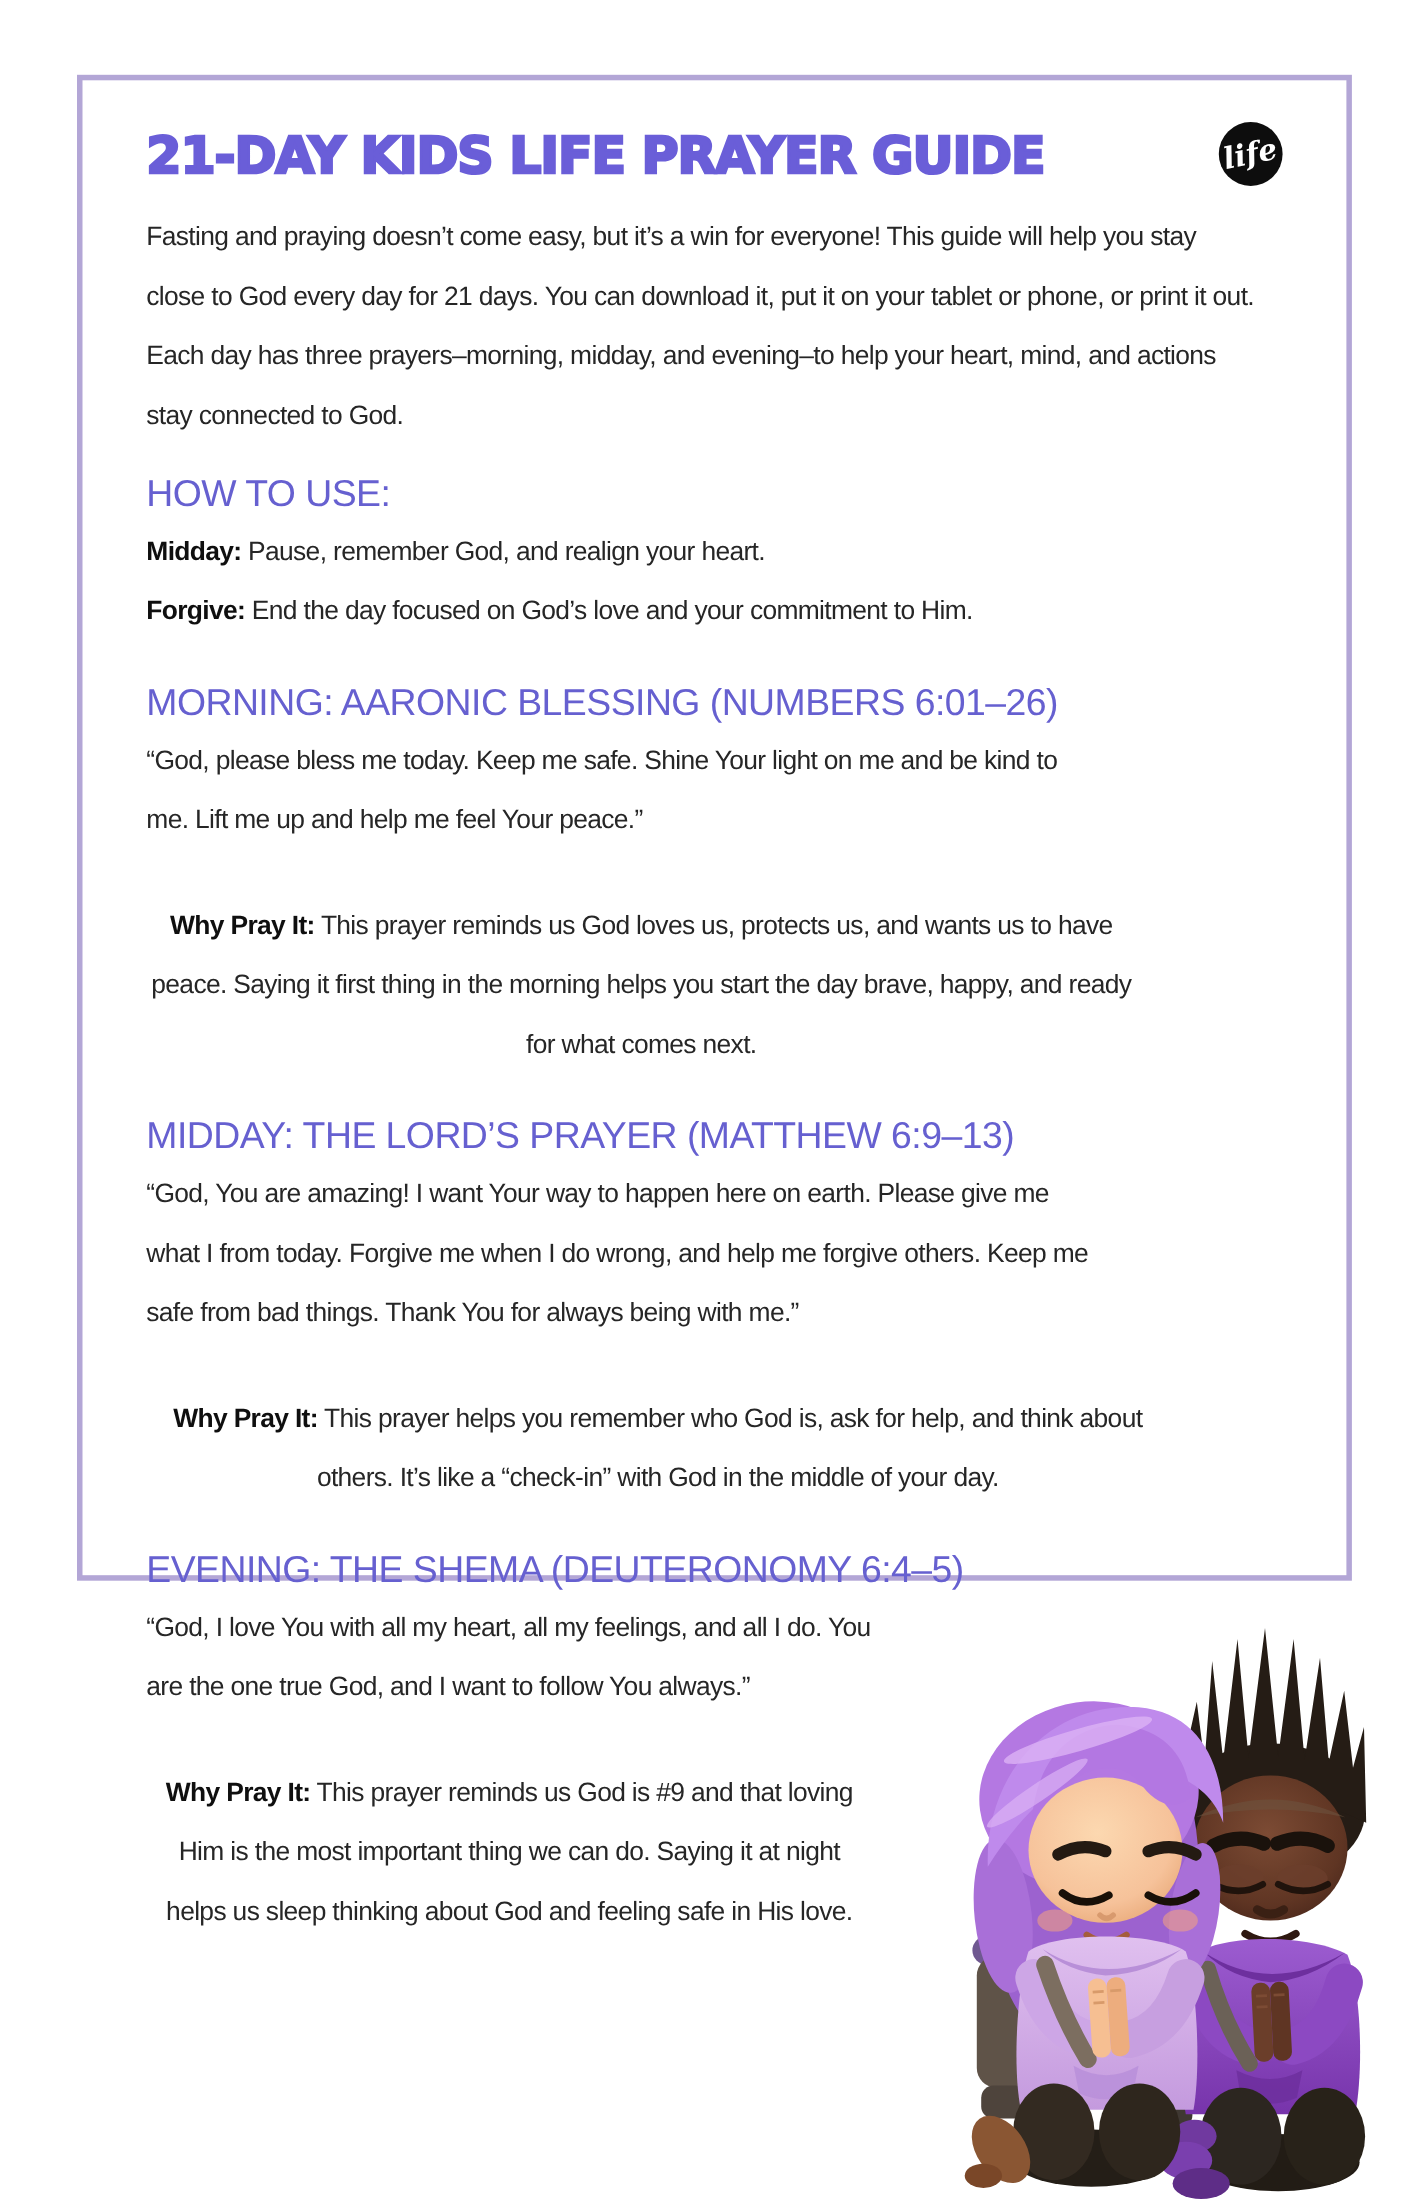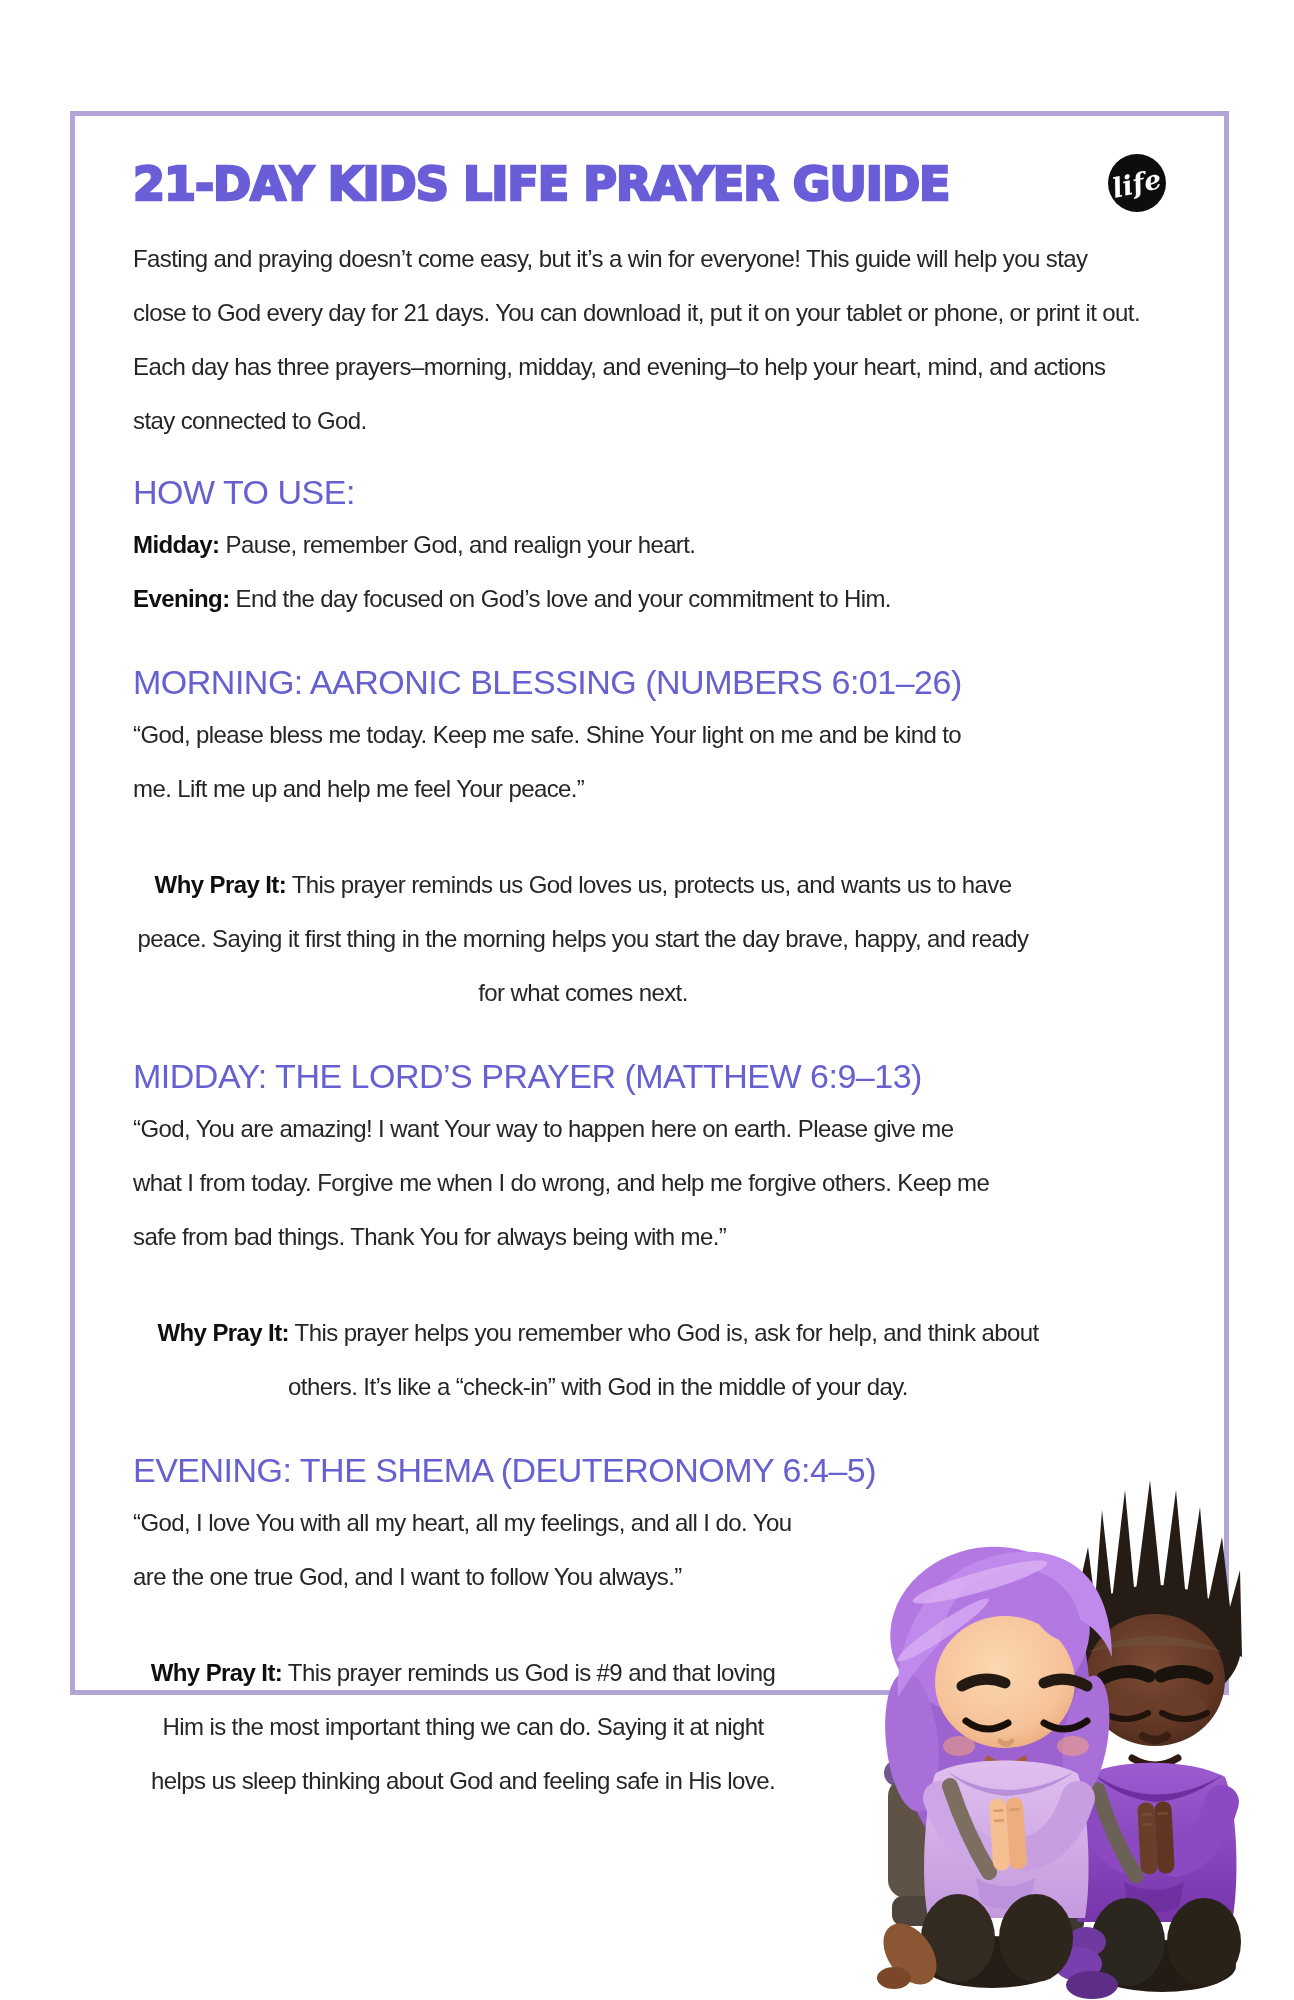--- a/index.html
+++ b/index.html
@@ -1,22 +1,22 @@
 <!DOCTYPE html>
 <html><head>
 <meta charset="utf-8">
 <style>
   html,body{margin:0;padding:0;}
   body{
     width:1294px;height:2000px;position:relative;background:#ffffff;
     font-family:"Liberation Sans", sans-serif;color:#262626;overflow:hidden;
   }
   .frame{
-    position:absolute;left:70px;top:68px;width:1159px;height:1584px;
-    box-sizing:border-box;border:5px solid #b3a6d6;z-index:1;background:#ffffff;margin-top:43px;
+    position:absolute;left:70px;top:68px;width:1159px;height:1369px;
+    box-sizing:border-box;border:5px solid #b3a6d6;z-index:1;background:#ffffff;
   }
   .content{padding:36px 58px 0 58px;}
   .title-row{display:flex;align-items:flex-start;}
   h1.title{
     margin:0;font-family:"DejaVu Sans", sans-serif;font-weight:800;
     font-size:46px;line-height:64px;letter-spacing:-1px;color:#6a5ed8;
     -webkit-text-stroke:2.5px #6a5ed8;white-space:nowrap;
   }
   .logo{
     margin-left:auto;margin-top:2px;flex:0 0 auto;width:58px;height:58px;border-radius:50%;
@@ -59,21 +59,21 @@
       <div class="logo">
         <span>life</span>
       </div>
     </div>
 
     <p class="intro">Fasting and praying doesn’t come easy, but it’s a win for everyone! This guide will help you stay close to God every day for 21 days. You can download it, put it on your tablet or phone, or print it out. Each day has three prayers–morning, midday, and evening–to help your heart, mind, and actions stay connected to God.</p>
 
     <h2 class="howto">HOW TO USE:</h2>
     <div class="howto-lines">
       <p><strong>Midday:</strong><span> Pause, remember God, and realign your heart.</span></p>
-      <p><strong>Evening:</strong><span> End the day focused on God’s love and your commitment to Him.</span></p>
+      <p><strong>Forgive:</strong><span> End the day focused on God’s love and your commitment to Him.</span></p>
     </div>
 
     <h2 class="section">MORNING: AARONIC BLESSING (NUMBERS 6:01–26)</h2>
     <p class="quote q1">“God, please bless me today. Keep me safe. Shine Your light on me and be kind to me. Lift me up and help me feel Your peace.”</p>
     <p class="why w1"><strong>Why Pray It:</strong><span> This prayer reminds us God loves us, protects us, and wants us to have peace. Saying it first thing in the morning helps you start the day brave, happy, and ready for what comes next.</span></p>
 
     <h2 class="section">MIDDAY: THE LORD’S PRAYER (MATTHEW 6:9–13)</h2>
     <p class="quote q2">“God, You are amazing! I want Your way to happen here on earth. Please give me what I from today. Forgive me when I do wrong, and help me forgive others. Keep me safe from bad things. Thank You for always being with me.”</p>
     <p class="why w2"><strong>Why Pray It:</strong><span> This prayer helps you remember who God is, ask for help, and think about others. It’s like a “check-in” with God in the middle of your day.</span></p>
 

